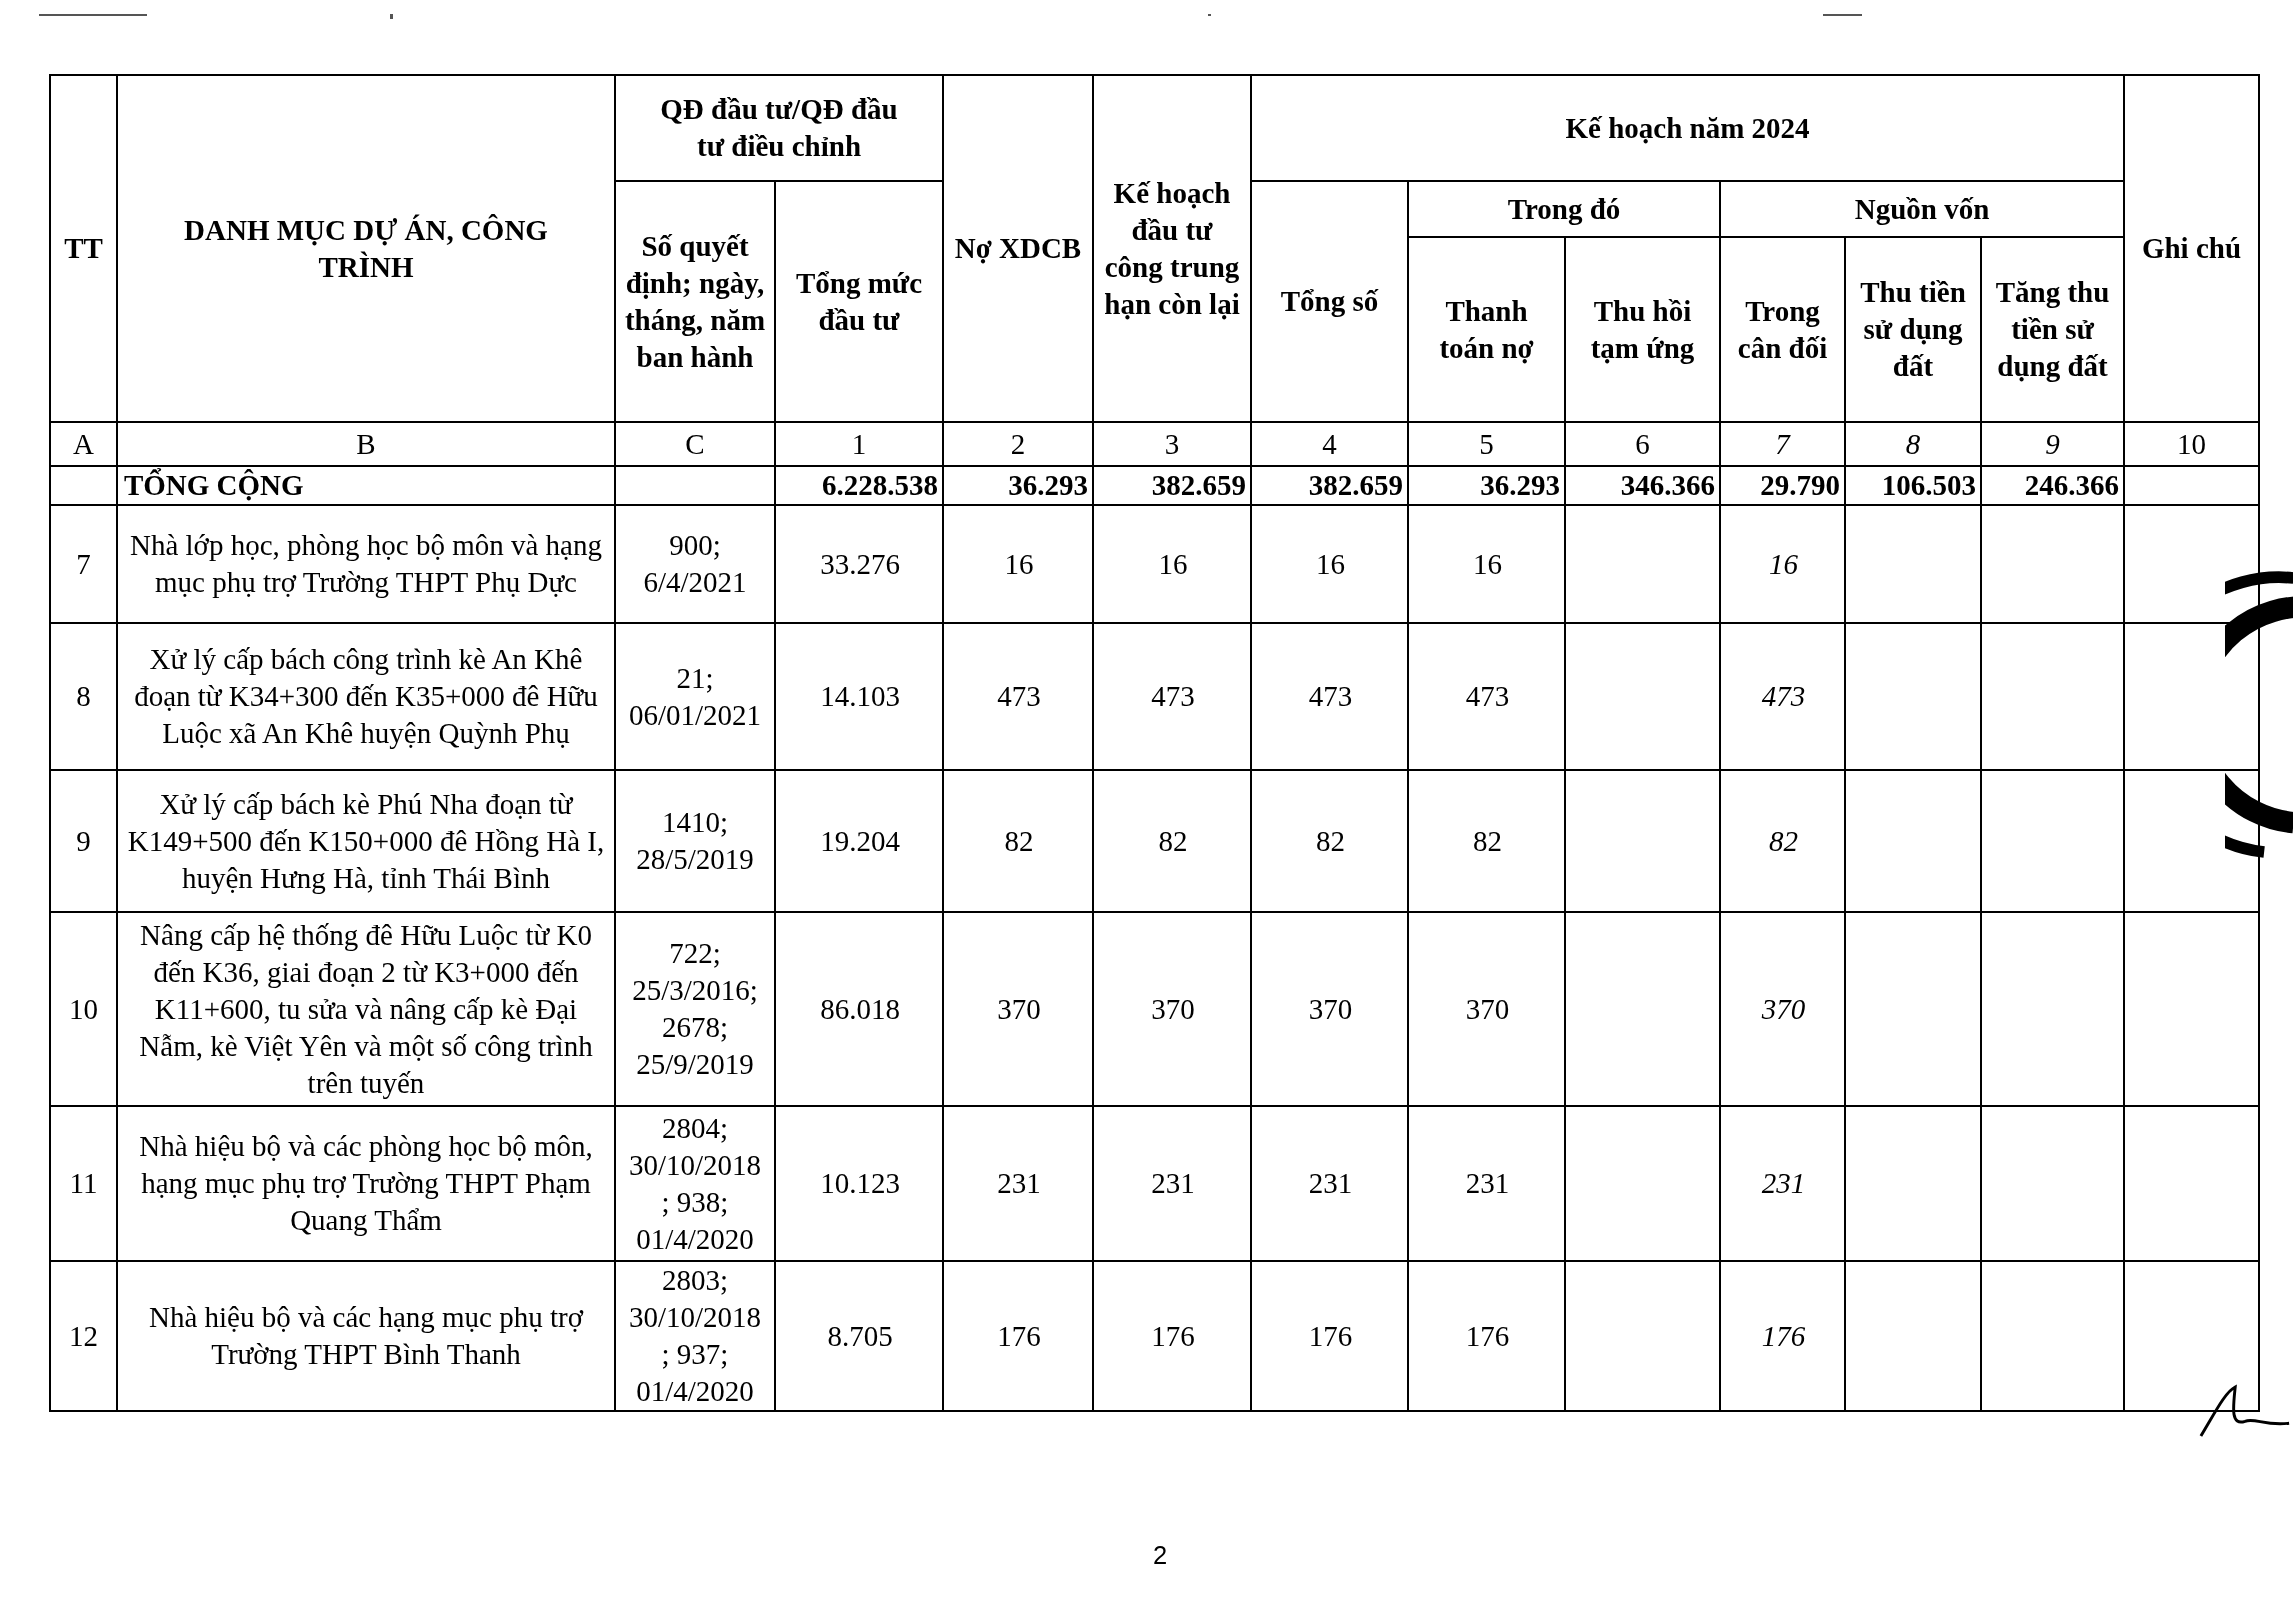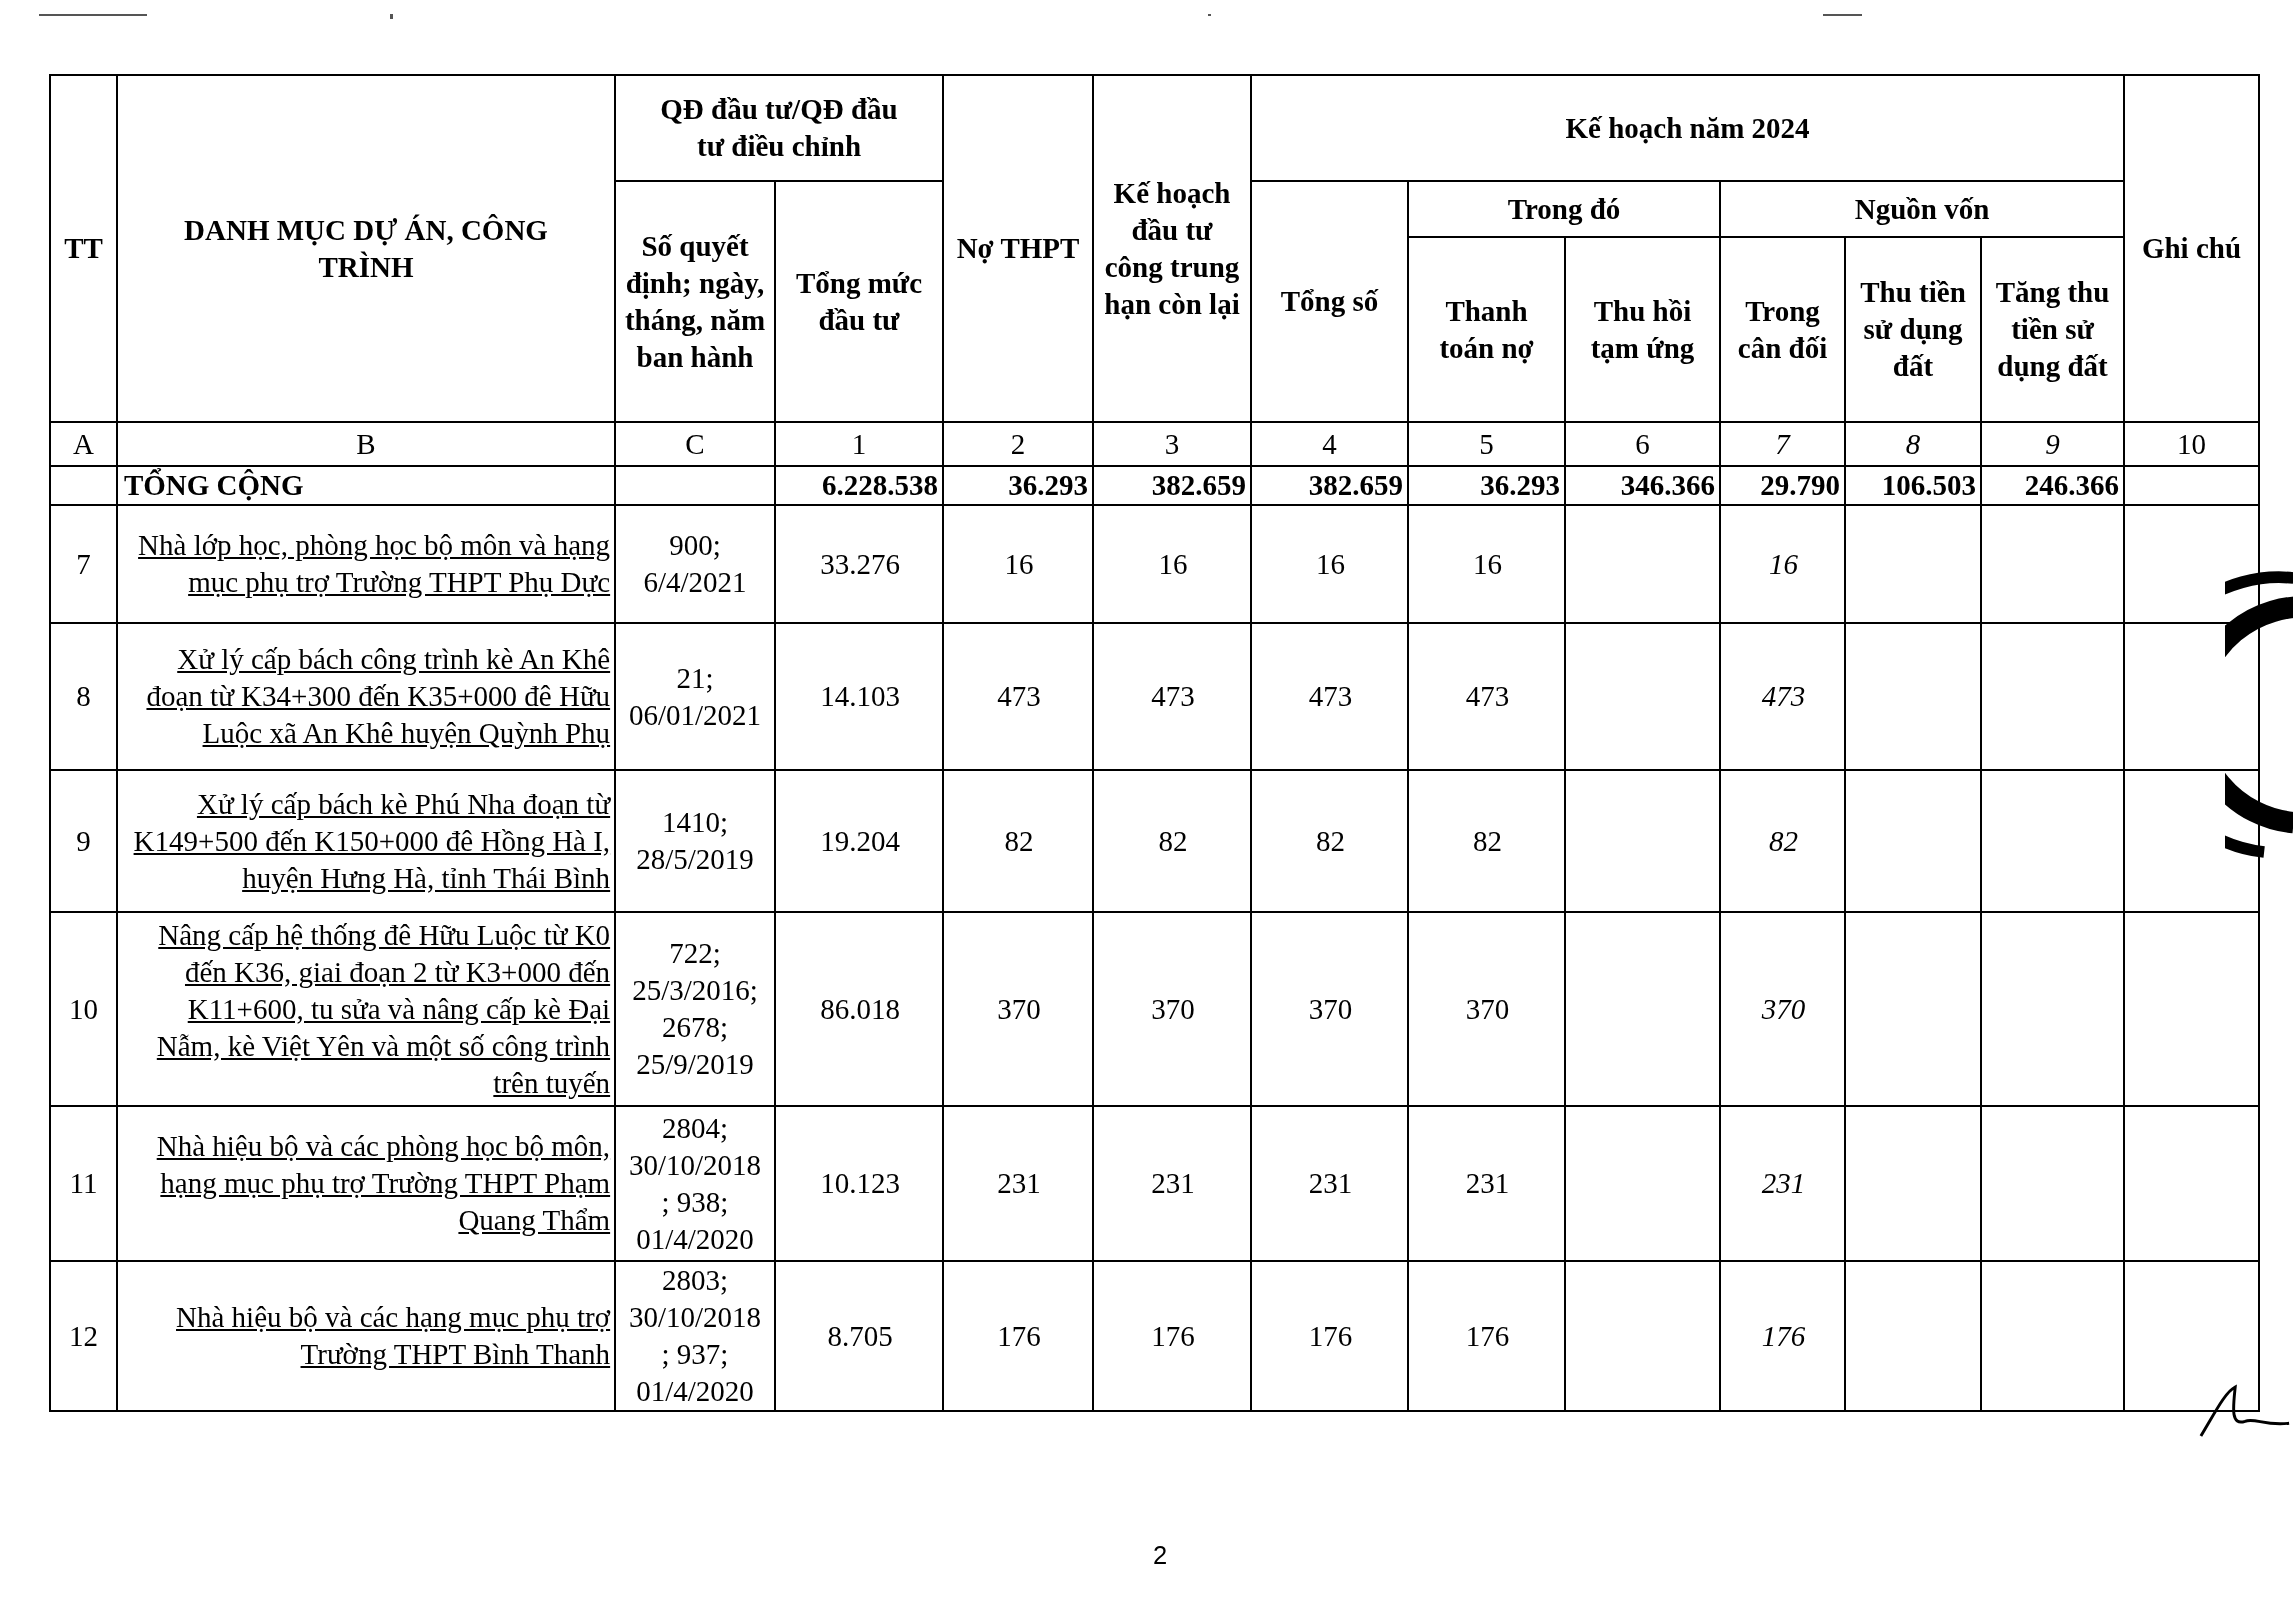--- a/index.html
+++ b/index.html
@@ -7,21 +7,21 @@
          font-family:"Liberation Serif", "DejaVu Serif", serif; color:#000; }
   .scan-dots { position:absolute; top:13.7px; left:0; width:2294px; height:9.8px; }
   .scan-dots span { position:absolute; top:0; height:2px; background:#555; }
   table.grid { position:absolute; left:49px; top:74px; border-collapse:collapse; table-layout:fixed; }
   table.grid td { border:2.5px solid #000; padding:0 5.9px; vertical-align:middle; font-size:29px; line-height:37px; }
   .hdr { font-weight:bold; text-align:center; }
   .hdr.it { }
   .idx { text-align:center; font-size:29px; }
   .num { text-align:center; padding-right:3.9px !important; }
   .num.it { font-style:italic; }
-  .name { text-align:right; padding-left:3.9px !important; padding-right:3.9px !important;text-decoration:underline; }
+  .name { text-align:center; padding-left:3.9px !important; padding-right:3.9px !important; }
   .ctr { text-align:center; }
   .total-label { text-align:left; font-weight:bold; }
   .total-num { text-align:right; font-weight:bold; padding-right:3.9px !important;margin-left:43px; }
   .page-num { position:absolute; left:1153px; top:1541px; font-family:"Liberation Sans", sans-serif; font-size:25.5px; }
   .stamp { position:absolute; left:2225px; top:568px; width:137px; height:294px; }
   .sig { position:absolute; left:2196px; top:1382px; width:98px; height:59px; }
 </style>
 </head>
 <body>
 
@@ -51,21 +51,21 @@
   <tbody>
 
     <tr style="height:106px">
       <td rowspan="3" class="hdr">TT</td>
       <td rowspan="3" class="hdr">
           <div style="padding:0 39px">DANH MỤC DỰ ÁN, CÔNG TRÌNH</div>
         </td>
       <td colspan="2" class="hdr">
           <div style="padding:0 29px">QĐ đầu tư/QĐ đầu tư điều chỉnh</div>
         </td>
-      <td rowspan="3" class="hdr">Nợ THPT</td>
+      <td rowspan="3" class="hdr">Nợ XDCB</td>
       <td rowspan="3" class="hdr">Kế hoạch đầu tư công trung hạn còn lại</td>
       <td colspan="6" class="hdr">Kế hoạch năm 2024</td>
       <td rowspan="3" class="hdr">Ghi chú</td>
     </tr>
 
     <tr style="height:56px">
       <td rowspan="2" class="hdr">Số quyết định; ngày, tháng, năm ban hành</td>
       <td rowspan="2" class="hdr">Tổng mức đầu tư</td>
       <td rowspan="2" class="hdr">Tổng số</td>
       <td colspan="2" class="hdr">Trong đó</td>

